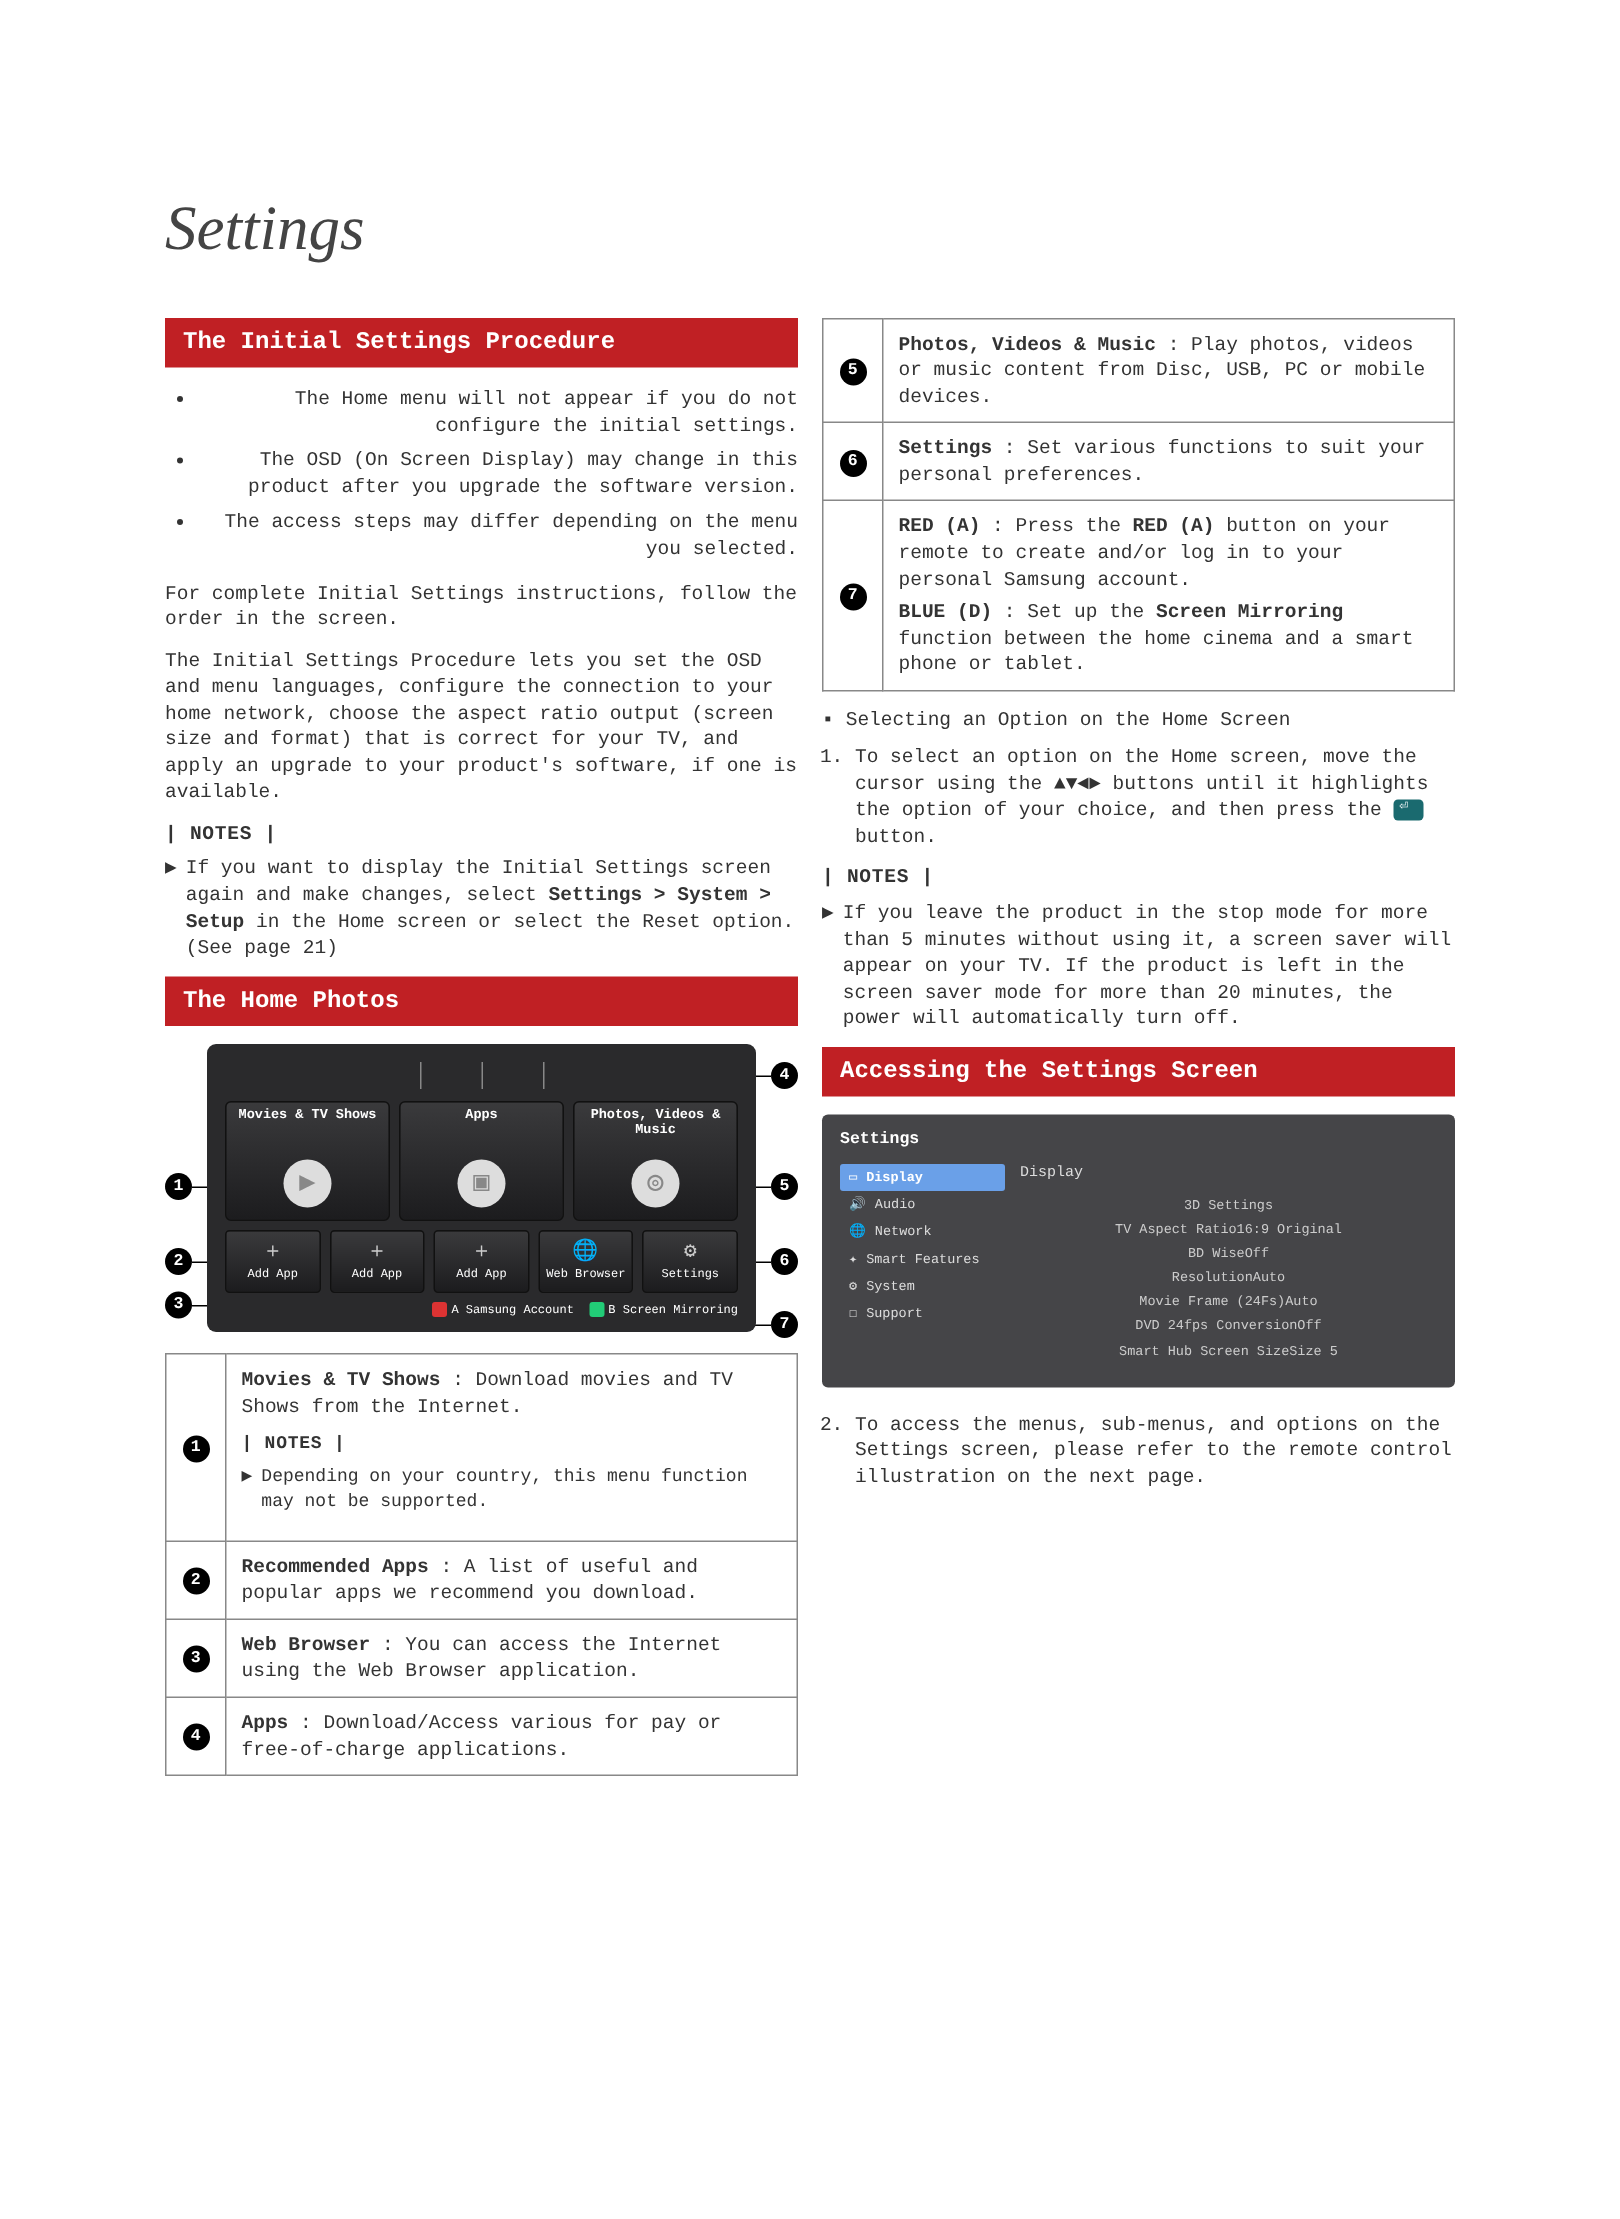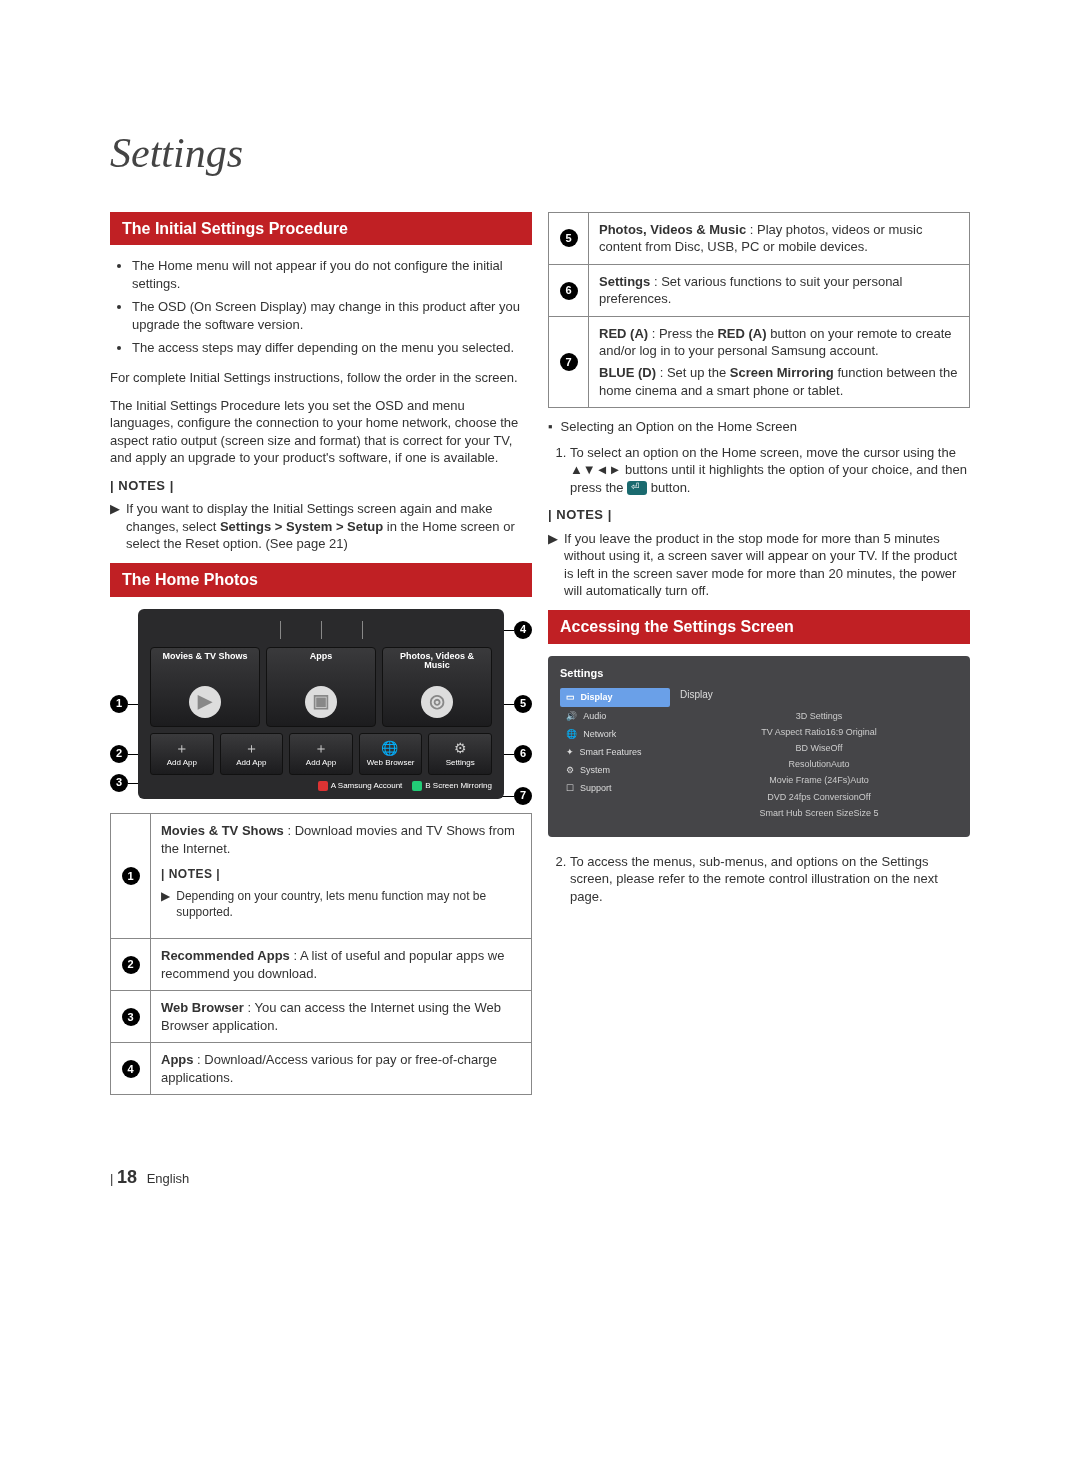--- a/index.html
+++ b/index.html
@@ -19,32 +19,33 @@
     font-style: italic;
     font-size: 42px;
     font-weight: 300;
     color: #444;
     margin-bottom: 30px;
     font-family: Georgia, 'Times New Roman', serif;
   }
   .cols {
     display: flex;
     gap: 16px;
+    font-family: Liberation Mono, monospace;
   }
   .col { flex: 1; min-width: 0; }
   .section-bar {
     background: #c02024;
     color: #fff;
     font-weight: bold;
     padding: 6px 12px;
     font-size: 16px;
     margin-bottom: 12px;
   }
   ul.bullets { list-style: disc; padding-left: 22px; margin-bottom: 12px; }
-  ul.bullets li { margin-bottom: 6px; }
+  ul.bullets li { margin-bottom: 6px; text-align: right; }
   p { margin-bottom: 10px; }
   .notes-label { font-weight: bold; letter-spacing: 0.5px; margin: 6px 0; }
   .note-item { display:flex; gap:6px; margin-bottom:10px; }
   .note-item .arrow { flex:0 0 auto; }
   .home-screen {
     background: #2a2a2c;
     border-radius: 6px;
     padding: 10px 12px 8px 12px;
     color: #ddd;
     position: relative;
@@ -271,21 +272,21 @@
 
       <table class="info">
         <tbody>
             <tr>
           <td class="n"><span class="callout-circle">1</span></td>
           <td>
             <div><b>Movies &amp; TV Shows</b><span> : Download movies and TV Shows from the Internet.</span></div>
             <div class="notes-label" style="font-size:12px;margin-top:8px;">| NOTES |</div>
             <div class="note-item" style="font-size:12px;">
               <span class="arrow">▶</span>
-              <span>Depending on your country, lets menu function may not be supported.</span>
+              <span>Depending on your country, this menu function may not be supported.</span>
             </div>
           </td>
         </tr>
         <tr>
           <td class="n"><span class="callout-circle">2</span></td>
           <td><b>Recommended Apps</b><span> : A list of useful and popular apps we recommend you download.</span></td>
         </tr>
         <tr>
           <td class="n"><span class="callout-circle">3</span></td>
           <td><b>Web Browser</b><span> : You can access the Internet using the Web Browser application.</span></td>
@@ -406,18 +407,14 @@
         </div>
       </div>
 
       <ol class="numlist" start="2">
         <li>To access the menus, sub-menus, and options on the Settings screen, please refer to the remote control illustration on the next page.</li>
       </ol>
 
     </div>
   </div>
 
-  <div class="footer">
-    | <span class="pg">18</span>
-    <span>English</span>
-  </div>
 
 </div>
 
 </body></html>

